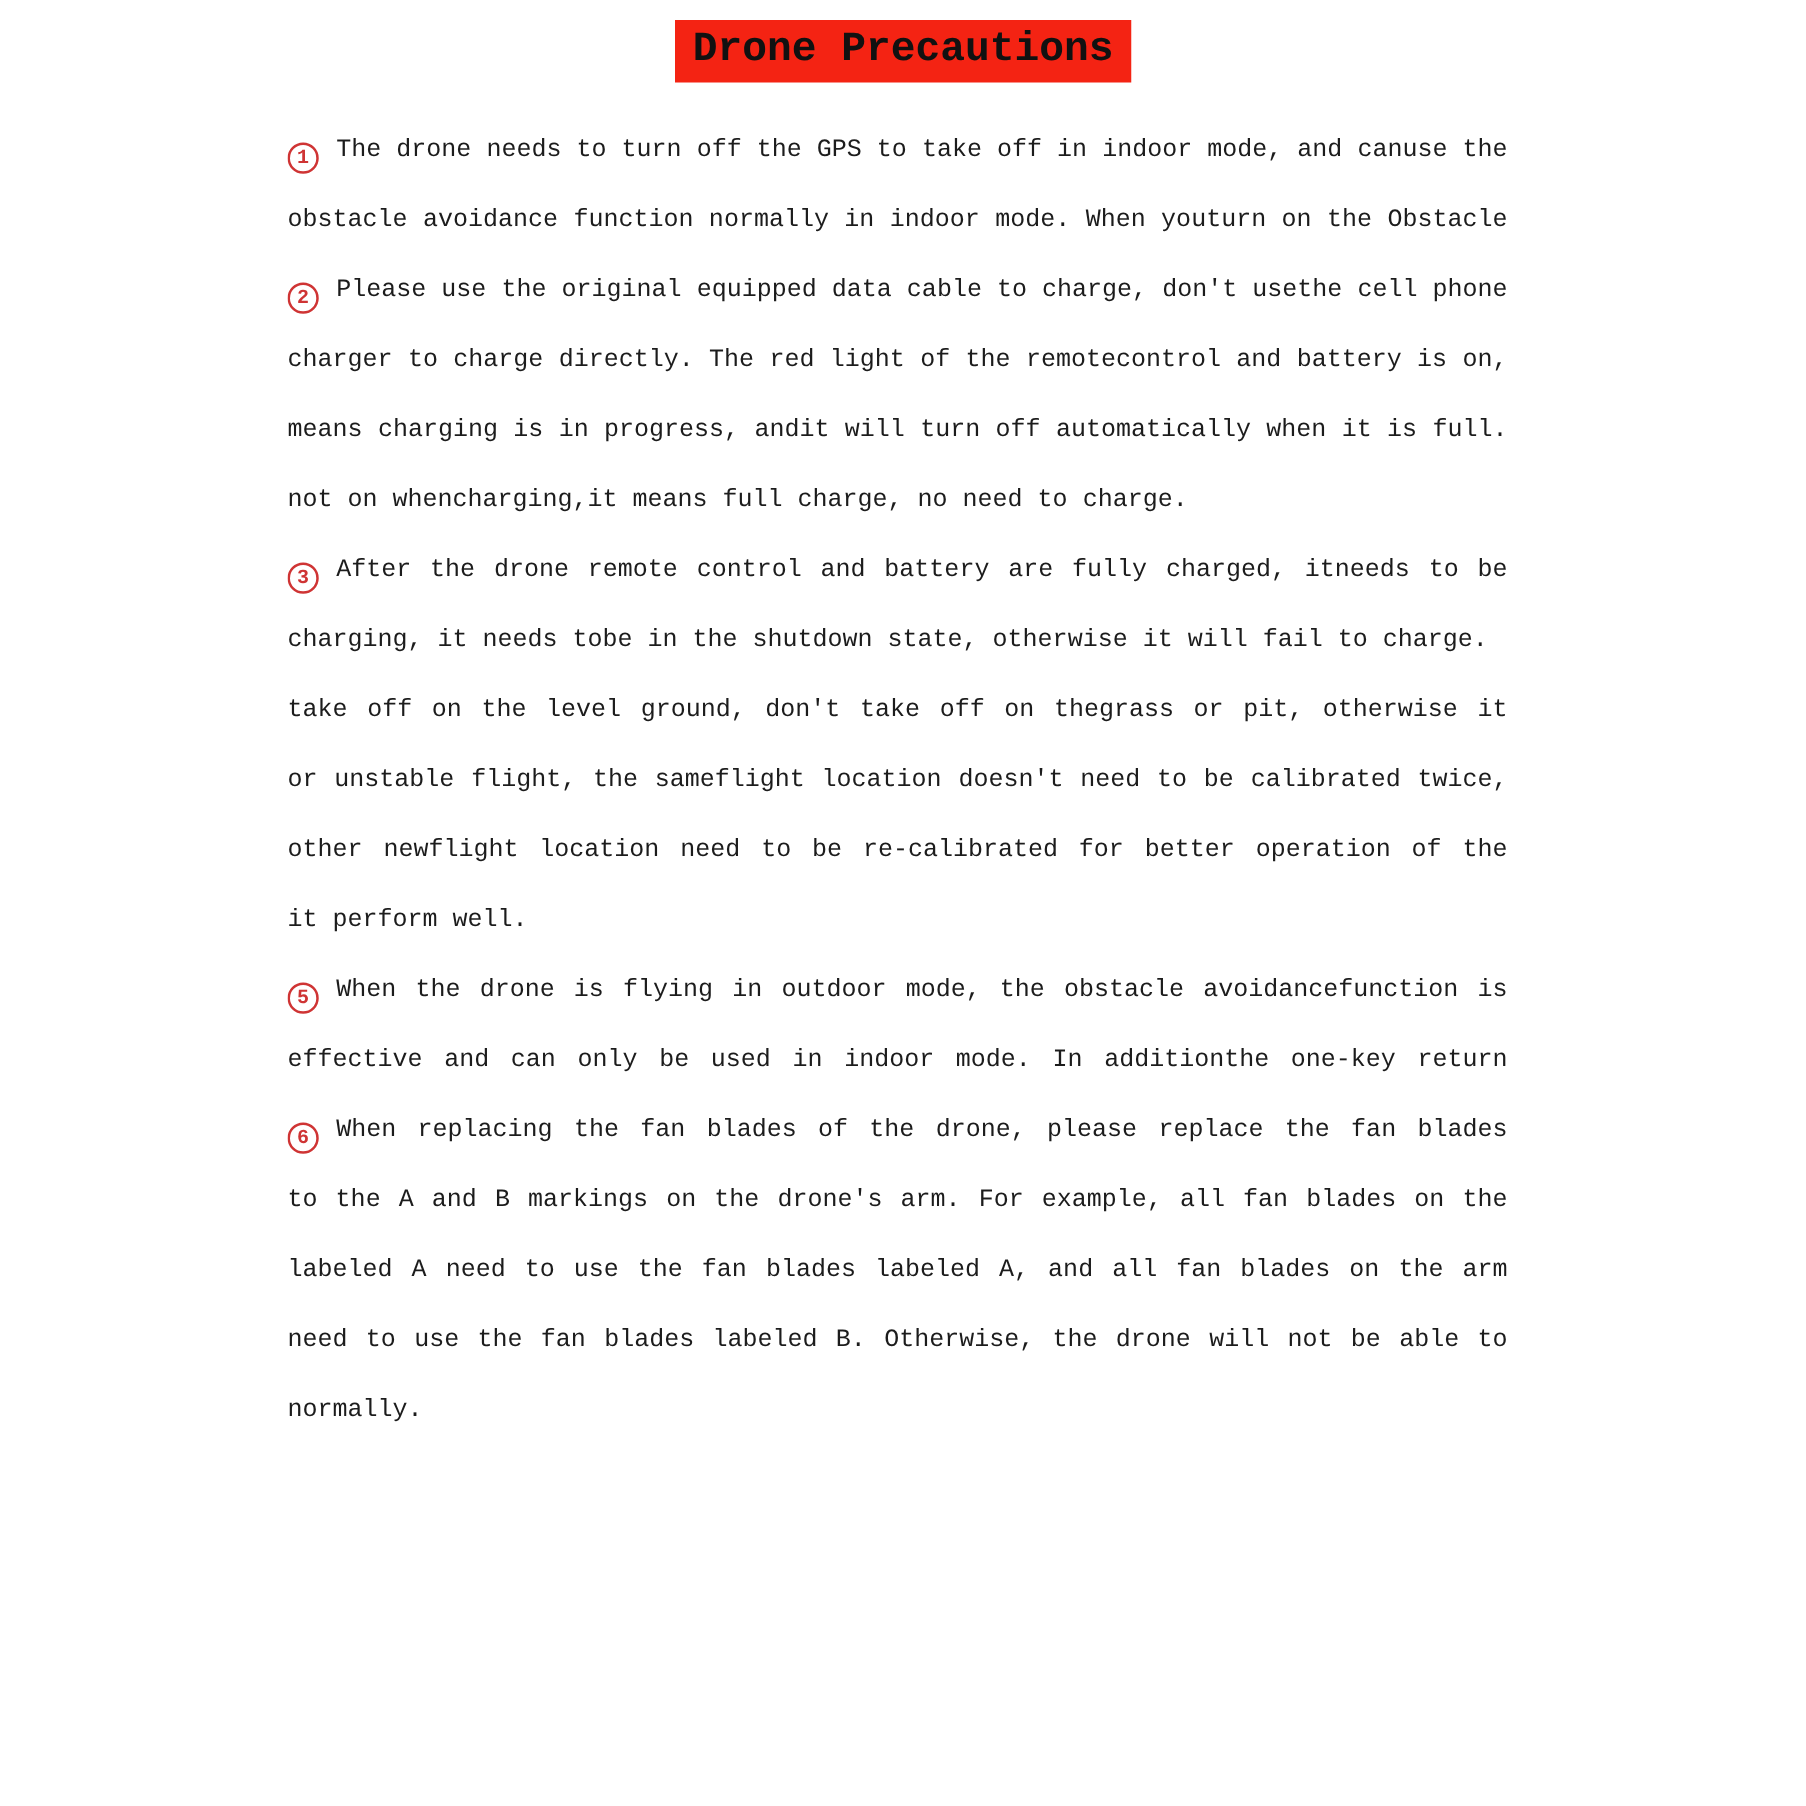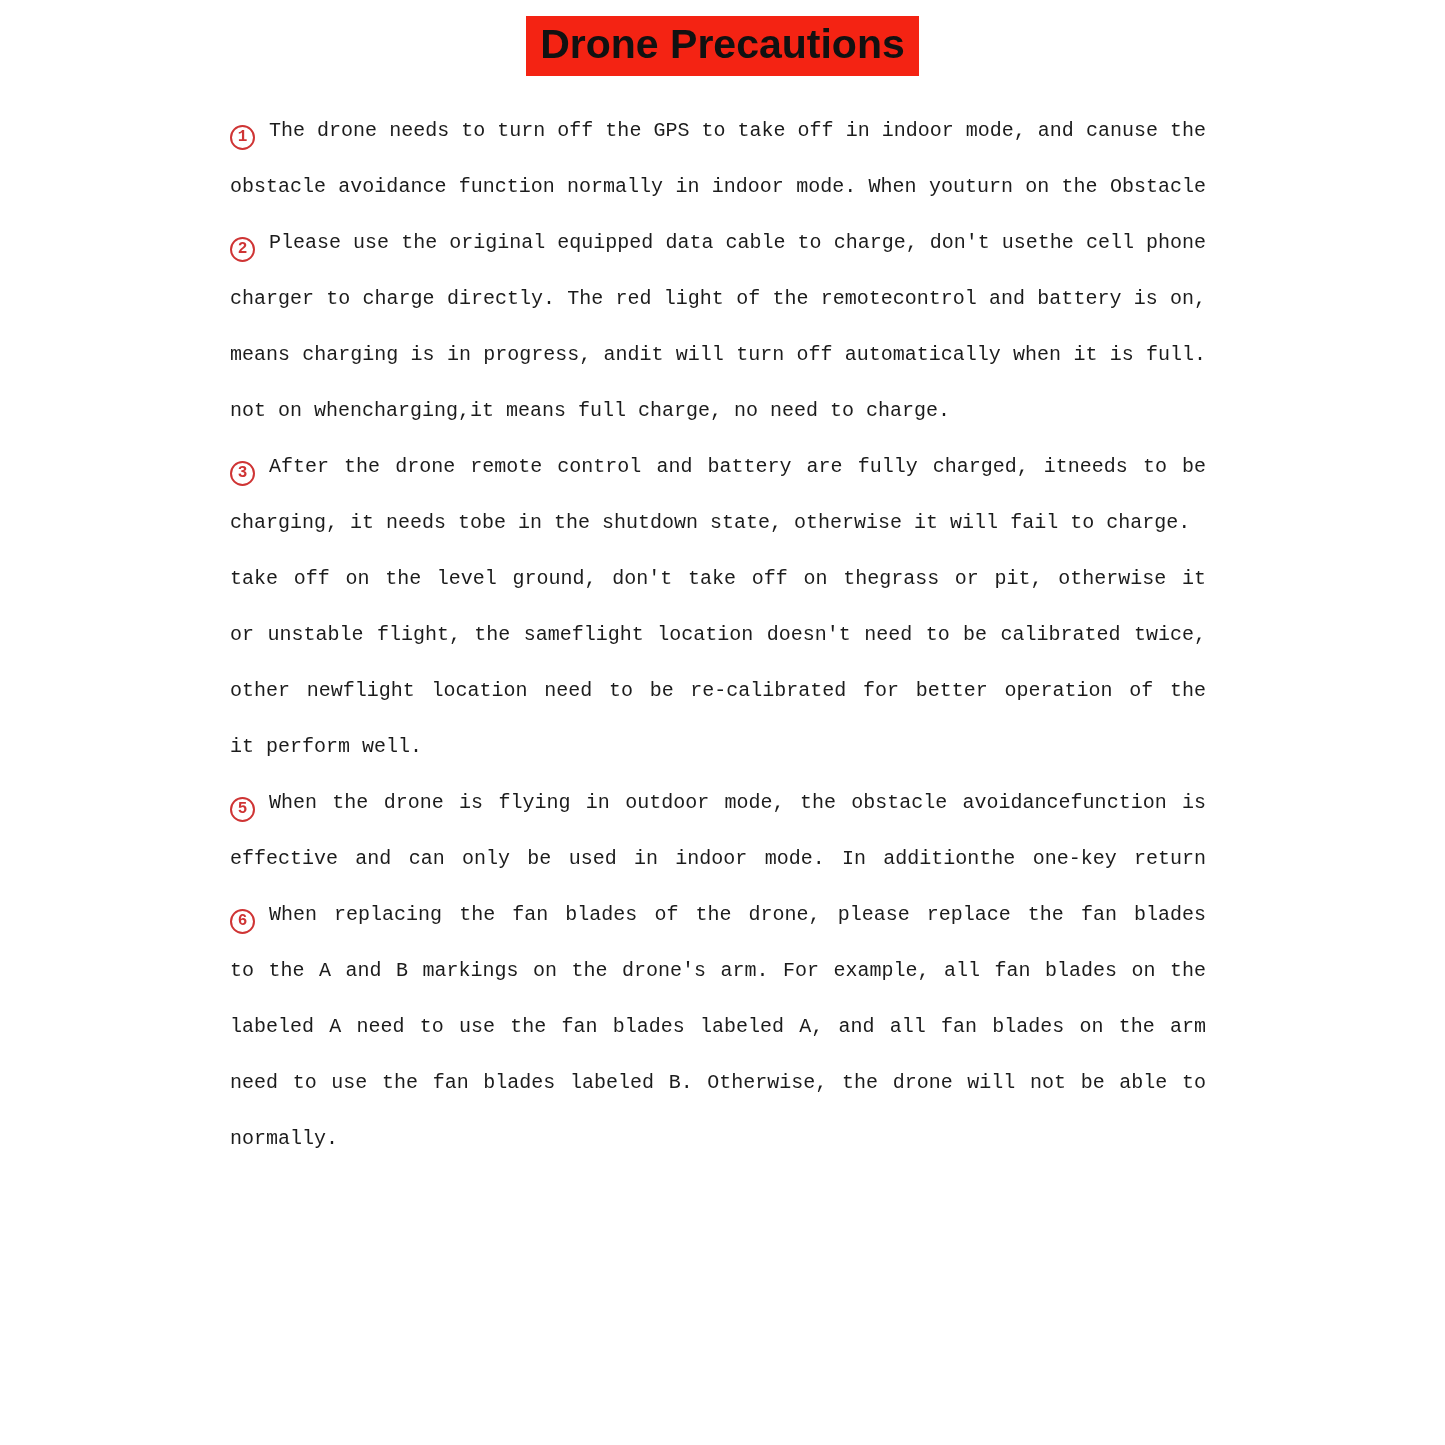--- a/index.html
+++ b/index.html
@@ -18,24 +18,25 @@
   .title-row {
     width: 100%;
     padding-top: 16px;
     display: flex;
     justify-content: center;
   }
   .title-box {
     display: inline-block;
     background: var(--title-bg, #f42313);
     color: var(--title-text, #111111);
-    font-size: 41px;
+    font-size: 33px;
     font-weight: bold;
     padding: 5px 14px 8px 14px;
     letter-spacing: 0px;
+    font-family: Liberation Mono, monospace;
   }
   .content {
     margin-left: 230px;
     width: 976px;
     margin-top: 27px;
   }
   .para {
     margin: 0;
     padding: 0;
     font-family: Liberation Mono, monospace;

